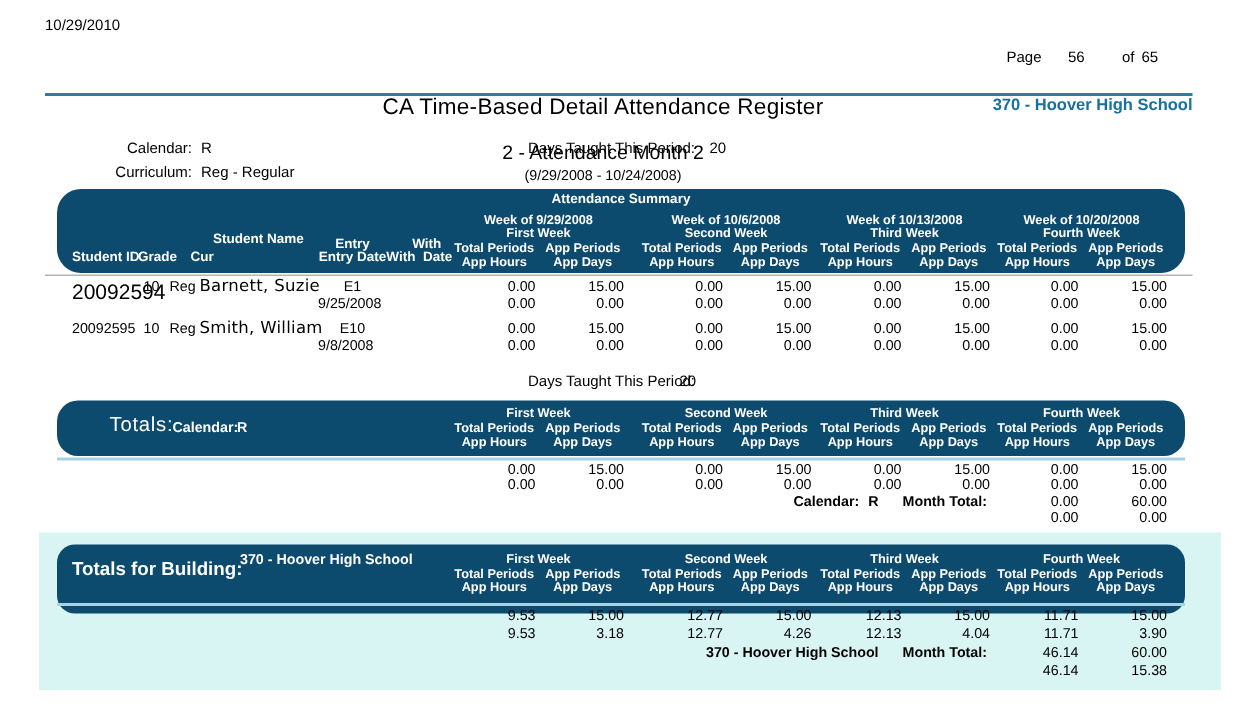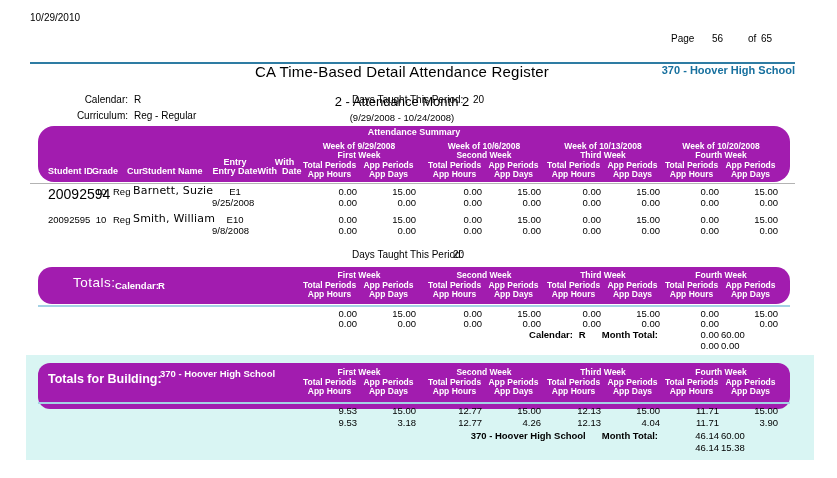--- a/index.html
+++ b/index.html
@@ -8,21 +8,21 @@
     font-family:"Liberation Sans",sans-serif;color:#000;font-size:10px;
   }
   .abs{position:absolute;white-space:pre;}
   .ctr{position:absolute;left:0;width:804px;text-align:center;white-space:pre;margin-top:32px;}
   .title{font-size:15px;letter-spacing:0.2px;}
   .school-hdr{font-weight:bold;font-size:11px;color:#17709e;}
   .rule{position:absolute;height:2px;background:#2e7ca3;}
   .grayline{position:absolute;height:1px;background:#b3b3b3;}
   .blueline{position:absolute;height:2px;background:#a5d2e4;}
   .lblbox{position:absolute;left:30px;width:98px;text-align:right;white-space:pre;}
-  .band{position:absolute;left:38px;width:752px;background:#a21caf;color:#fff;}
+  .band{position:absolute;left:38px;width:752px;background:#0c4a6e;color:#fff;}
   .b1{top:126px;height:56px;border-radius:16px;}
   .b2{top:267px;height:37px;border-radius:14px;}
   .b3{top:363px;height:46px;border-radius:12px;}
   .band .h{position:absolute;font-weight:bold;font-size:9px;color:#fff;white-space:pre;}
   .bandtitle{position:absolute;left:0;top:1px;width:100%;text-align:center;font-weight:bold;font-size:9px;}
   .stack{text-align:center;line-height:9px;}
   .wg{position:absolute;width:118px;}
   .wof,.wnm{text-align:center;font-weight:bold;font-size:8.5px;line-height:9px;color:#fff;white-space:pre;}
   .wsc{display:flex;margin-top:1px;}
   .wcell{width:59px;text-align:center;font-weight:bold;font-size:8.5px;line-height:9px;color:#fff;}
@@ -33,21 +33,21 @@
   .numrow span{position:absolute;width:57px;text-align:right;white-space:pre;}
   .numrow span:nth-child(1){left:300px}
   .numrow span:nth-child(2){left:359px}
   .numrow span:nth-child(3){left:425px}
   .numrow span:nth-child(4){left:484px}
   .numrow span:nth-child(5){left:544px}
   .numrow span:nth-child(6){left:603px}
   .numrow span:nth-child(7){left:662px}
   .numrow span:nth-child(8){left:721px}
   .c7{position:absolute;left:662px;width:57px;text-align:right;font-size:9.5px;white-space:pre;}
-  .c8{position:absolute;left:721px;width:57px;text-align:left;font-size:9.5px;white-space:pre;}
+  .c8{position:absolute;left:721px;width:57px;text-align:right;font-size:9.5px;white-space:pre;}
   .mtlabel{position:absolute;left:380px;width:278px;text-align:right;font-weight:bold;font-size:9.5px;white-space:pre;}
   .mtlabel .gap{margin-left:16px;}
   .mtlabel .sgap{margin-left:6px;}
   .sname{font-family:"DejaVu Sans",sans-serif;font-size:11px;letter-spacing:0.2px;white-space:pre;text-align:center;}
   .cell-c{position:absolute;text-align:center;white-space:pre;}
   .totals-lbl{position:absolute;left:35px;top:8px;font-size:13.5px;letter-spacing:0.5px;color:#fff;}
   .bldg-lbl{position:absolute;left:10px;top:9px;font-size:12.5px;font-weight:bold;color:#fff;white-space:pre;}
   .cyan{position:absolute;left:26px;top:355px;width:788px;height:105px;background:#d9f5f3;}
 </style>
 </head>
@@ -72,21 +72,21 @@
   <span class="abs" style="left:352px;top:94px">Days Taught This Period:</span>
   <span class="abs" style="left:473px;top:94px">20</span>
   <span class="lblbox" style="top:110px">Curriculum:</span>
   <span class="abs" style="left:134px;top:110px">Reg - Regular</span>
 
   <div class="band b1">
     <div class="bandtitle">Attendance Summary</div>
     <span class="h" style="left:10px;top:40px">Student ID</span>
     <span class="h" style="left:50px;top:40px;width:30px;text-align:right">Grade</span>
     <span class="h" style="left:89px;top:40px">Cur</span>
-    <span class="h" style="left:104px;top:40px">Student Name</span>
+    <span class="h" style="left:104px;top:28px">Student Name</span>
     <div class="h stack" style="left:167px;top:14px;width:60px;font-weight:bold">
       <div>Entry</div>
       <div>Code</div>
     </div>
     <span class="h" style="left:167px;top:40px;width:60px;text-align:center">Entry Date</span>
     <div class="h stack" style="left:219px;top:14px;width:55px">
       <div>With</div>
       <div>Code</div>
     </div>
     <span class="h" style="left:214px;top:40px;width:55px;text-align:center">With  Date</span>

